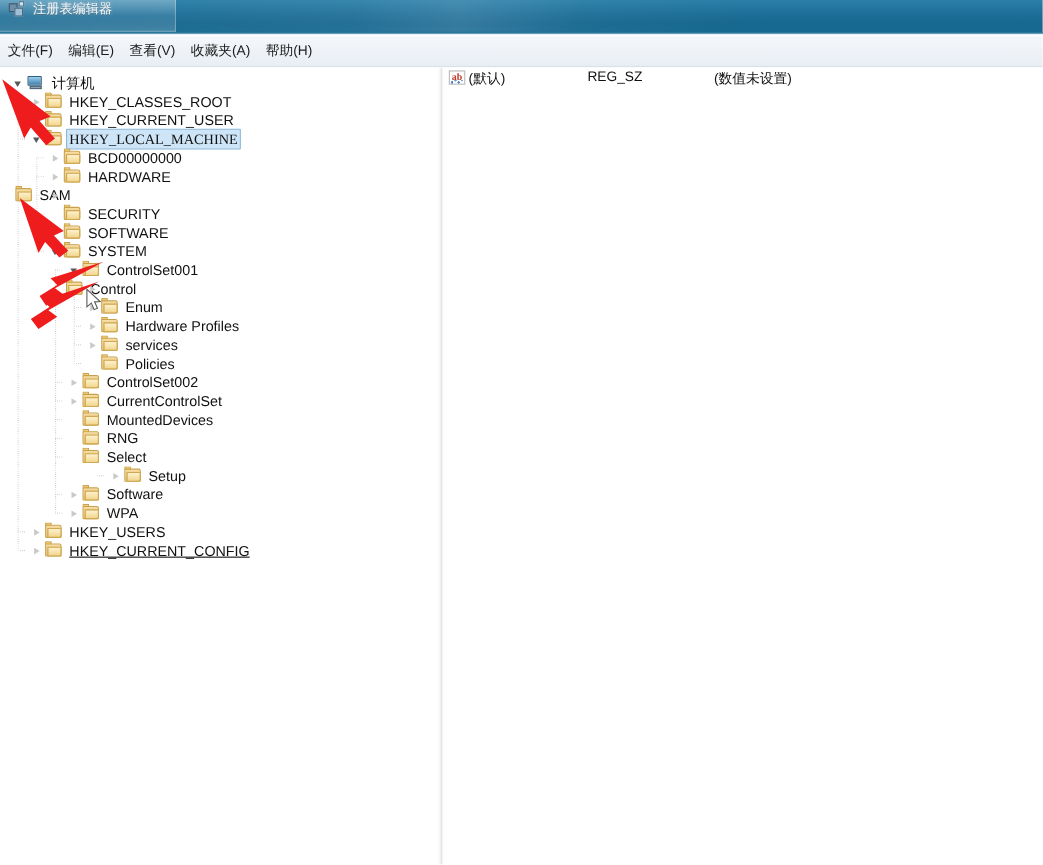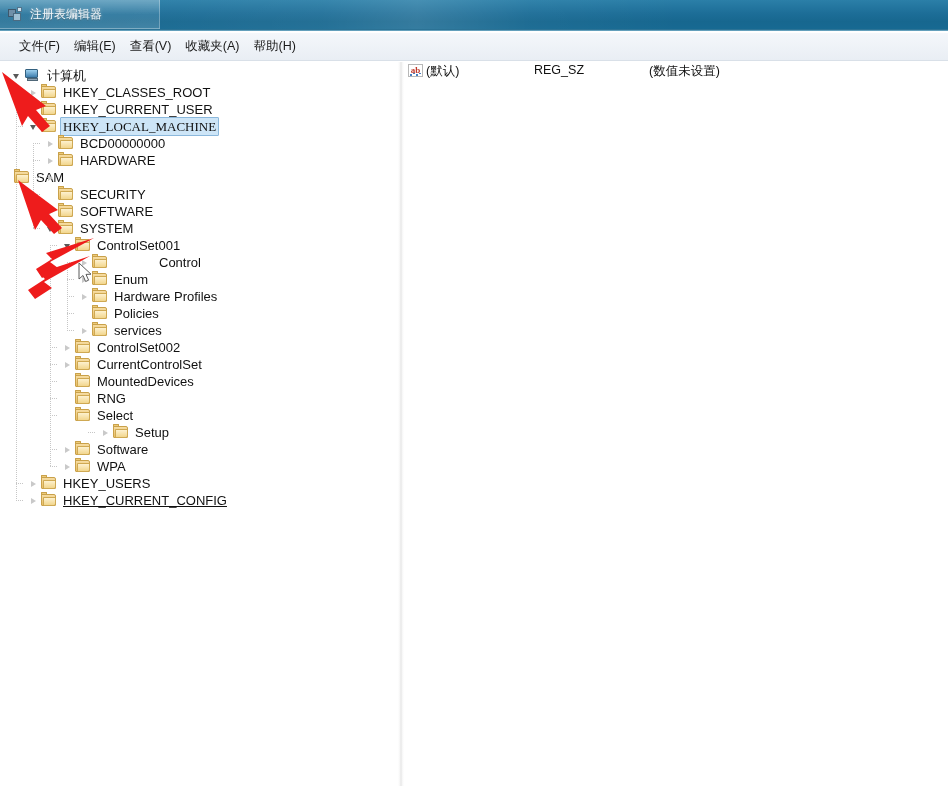--- a/index.html
+++ b/index.html
@@ -27,39 +27,39 @@
   }
   .titlebar:after {
     content: ""; position: absolute; left: 0; right: 0; bottom: 0; height: 2px;
     background: linear-gradient(to bottom, #0f5b82, #7fb6cf);
   }
   .title-tab {
     position: absolute; left: 0; top: 0; height: 29px; width: 160px;
     background: linear-gradient(to bottom, rgba(255,255,255,0.30), rgba(255,255,255,0.10) 52%, rgba(255,255,255,0.16));
     border-right: 1px solid rgba(255,255,255,0.28);
     border-bottom: 1px solid rgba(255,255,255,0.20);
-    display: flex; align-items: center; padding-left: 7px;
+    display: flex; align-items: flex-start; padding-left: 7px;
   }
   .title-icon {
     width: 17px; height: 17px; margin-right: 6px; position: relative; flex: none;
   }
   .title-icon .sq1 { position:absolute; left:1px; top:3px; width:8px; height:8px; background:#6f8fa8; border:1px solid #3e586c; }
   .title-icon .sq2 { position:absolute; left:6px; top:7px; width:8px; height:8px; background:#9fc0d4; border:1px solid #4a6b82; }
   .title-icon .sq3 { position:absolute; left:10px; top:1px; width:5px; height:5px; background:#cfe2ee; border:1px solid #52748c; }
   .title-text {
     font-size: 12px; color: #f2f7fa; white-space: nowrap;
     text-shadow: 0 0 3px rgba(255,255,255,0.55), 0 1px 1px rgba(0,0,0,0.35);
   }
 
   
   .menubar {
     position: absolute; left: 0; top: 33px; width: 948px; height: 28px;
     background: linear-gradient(to bottom, #f4f7fb 0%, #eef2f7 55%, #e9eef4 100%);
     border-bottom: 1px solid #d9e0e8;
-    display: flex; align-items: center; padding-left: 12px;
+    display: flex; align-items: center; padding-left: 0;
   }
   .menu-item {
     font-size: 12.5px; color: #1b1b1b; padding: 3px 7px; white-space: nowrap;
     cursor: default;
   }
 
   
   .left-pane {
     position: absolute; left: 0; top: 62px; width: 398px; height: 724px;
     background: #ffffff; overflow: hidden;
@@ -335,21 +335,21 @@
           <div class="twisty" style="left: 60px;">
             <div class="tw-expanded"></div>
           </div>
           <div class="folder" style="margin-left: 14px;">
             <div class="tab"></div>
             <div class="back"></div>
             <div class="front"></div>
           </div>
           <span class="label">ControlSet001</span>
         </div>
-        <div class="node" style="padding-left: 78px; gap: 45px;">
+        <div class="node" style="padding-left: 46px;">
           <div class="hline" style="left: 67px; top: 8px;"></div>
           <div class="twisty" style="left: 77px;">
             <div class="tw-collapsed"></div>
           </div>
           <div class="folder" style="margin-left: 14px;">
             <div class="tab"></div>
             <div class="back"></div>
             <div class="front"></div>
           </div>
           <span class="label">Control</span>
@@ -373,39 +373,39 @@
           </div>
           <div class="folder" style="margin-left: 14px;">
             <div class="tab"></div>
             <div class="back"></div>
             <div class="front"></div>
           </div>
           <span class="label">Hardware Profiles</span>
         </div>
         <div class="node" style="padding-left: 78px;">
           <div class="hline" style="left: 67px; top: 8px;"></div>
-          <div class="twisty" style="left: 77px;"></div>
-          <div class="folder" style="margin-left: 14px;">
-            <div class="tab"></div>
-            <div class="back"></div>
-            <div class="front"></div>
-          </div>
-          <span class="label">Policies</span>
+          <div class="twisty" style="left: 77px;">
+            <div class="tw-collapsed"></div>
+          </div>
+          <div class="folder" style="margin-left: 14px;">
+            <div class="tab"></div>
+            <div class="back"></div>
+            <div class="front"></div>
+          </div>
+          <span class="label">services</span>
         </div>
         <div class="node" style="padding-left: 78px;">
           <div class="hline" style="left: 67px; top: 8px;"></div>
-          <div class="twisty" style="left: 77px;">
-            <div class="tw-collapsed"></div>
-          </div>
-          <div class="folder" style="margin-left: 14px;">
-            <div class="tab"></div>
-            <div class="back"></div>
-            <div class="front"></div>
-          </div>
-          <span class="label">services</span>
+          <div class="twisty" style="left: 77px;"></div>
+          <div class="folder" style="margin-left: 14px;">
+            <div class="tab"></div>
+            <div class="back"></div>
+            <div class="front"></div>
+          </div>
+          <span class="label">Policies</span>
         </div>
         <div class="node" style="padding-left: 61px;">
           <div class="hline" style="left: 50px; top: 8px;"></div>
           <div class="twisty" style="left: 60px;">
             <div class="tw-collapsed"></div>
           </div>
           <div class="folder" style="margin-left: 14px;">
             <div class="tab"></div>
             <div class="back"></div>
             <div class="front"></div>

